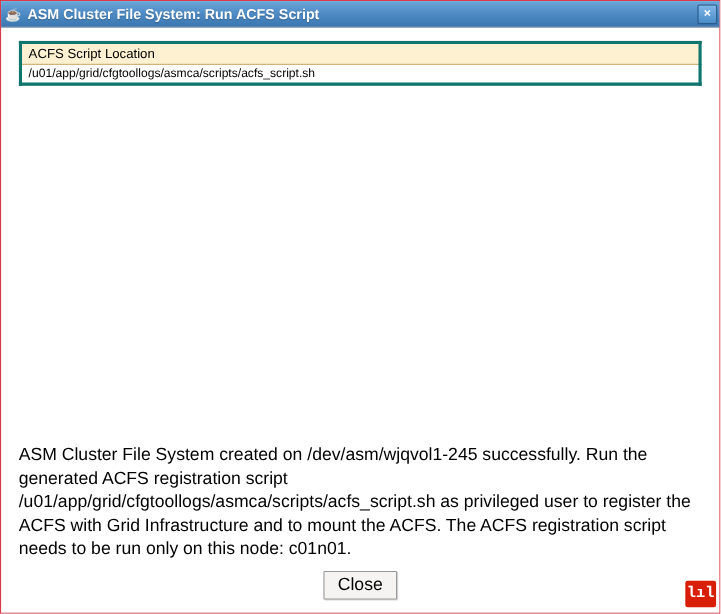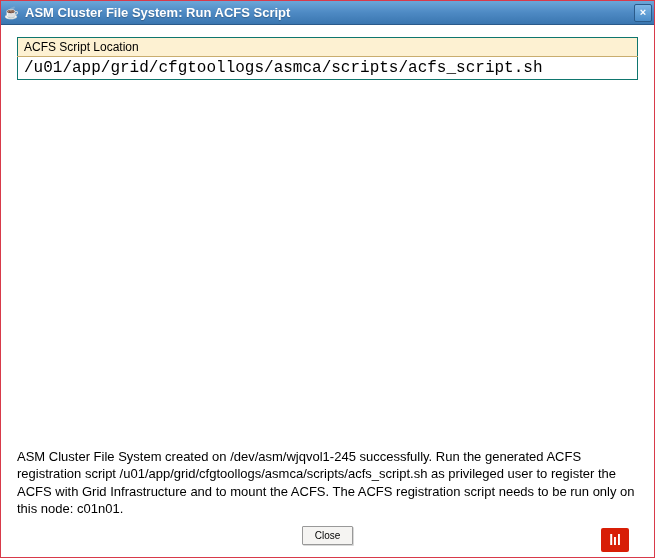--- a/index.html
+++ b/index.html
@@ -68,74 +68,73 @@
       padding: 12px 16px 6px 16px;
       height: calc(558px - 26px);
       display: flex;
       flex-direction: column;
     }
     .table-area {
       flex: 1;
       overflow: hidden;
     }
     .script-table {
-      border: 1px solid #0f766e;
+      border: 3px solid #0f766e;
       width: 100%;
       border-collapse: collapse;
       background: #fff;
     }
     .script-table th {
       background: #fdf1d2;
       text-align: left;
       font-weight: normal;
       font-size: 12px;
       padding: 2px 6px;
       border-bottom: 1px solid #c9ad6e;
       color: #000;
     }
     .script-table td {
-      font-size: 16px;
+      font-size: 11px;
       padding: 2px 6px;
       background: #fff;
       color: #000;
-      font-family: Liberation Mono, monospace;
     }
     .status-text {
-      font-size: 13px;
+      font-size: 16px;
       color: #000;
       line-height: 1.35;
       margin-top: 18px;
       margin-bottom: 8px;
       padding: 0 0px;
     }
     .button-row {
       text-align: center;
       padding-bottom: 6px;
     }
     .close-action {
       display: inline-block;
       padding: 3px 12px;
-      font-size: 10px;
+      font-size: 16px;
       background: #f5f4f2;
       border: 1px solid #999;
       border-radius: 1px;
       cursor: pointer;
       color: #000;
       box-shadow: 1px 1px 0 rgba(0,0,0,0.15);
     }
     .watermark {
       position: absolute;
-      right: 22px;
+      right: 0;
       bottom: 6px;
       display: flex;
       align-items: center;
       font-weight: bold;
       font-size: 22px;
       color: #000;
-      font-family: Liberation Sans, sans-serif;
+      font-family: Liberation Mono, monospace;
       pointer-events: none;
     }
     .watermark-logo {
       width: 28px;
       height: 24px;
       background: #d81e06;
       color: #fff;
       display: flex;
       align-items: center;
       justify-content: center;

